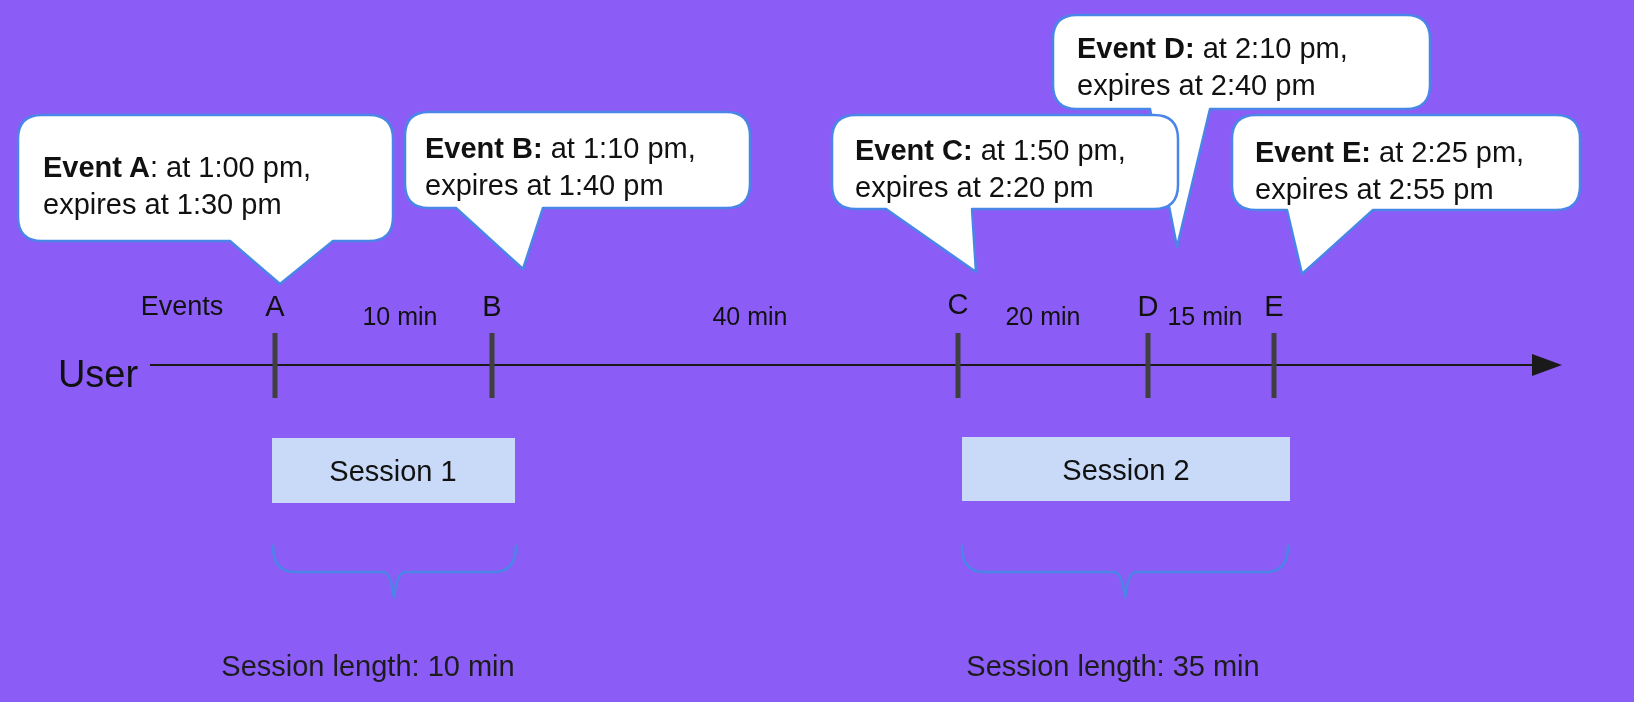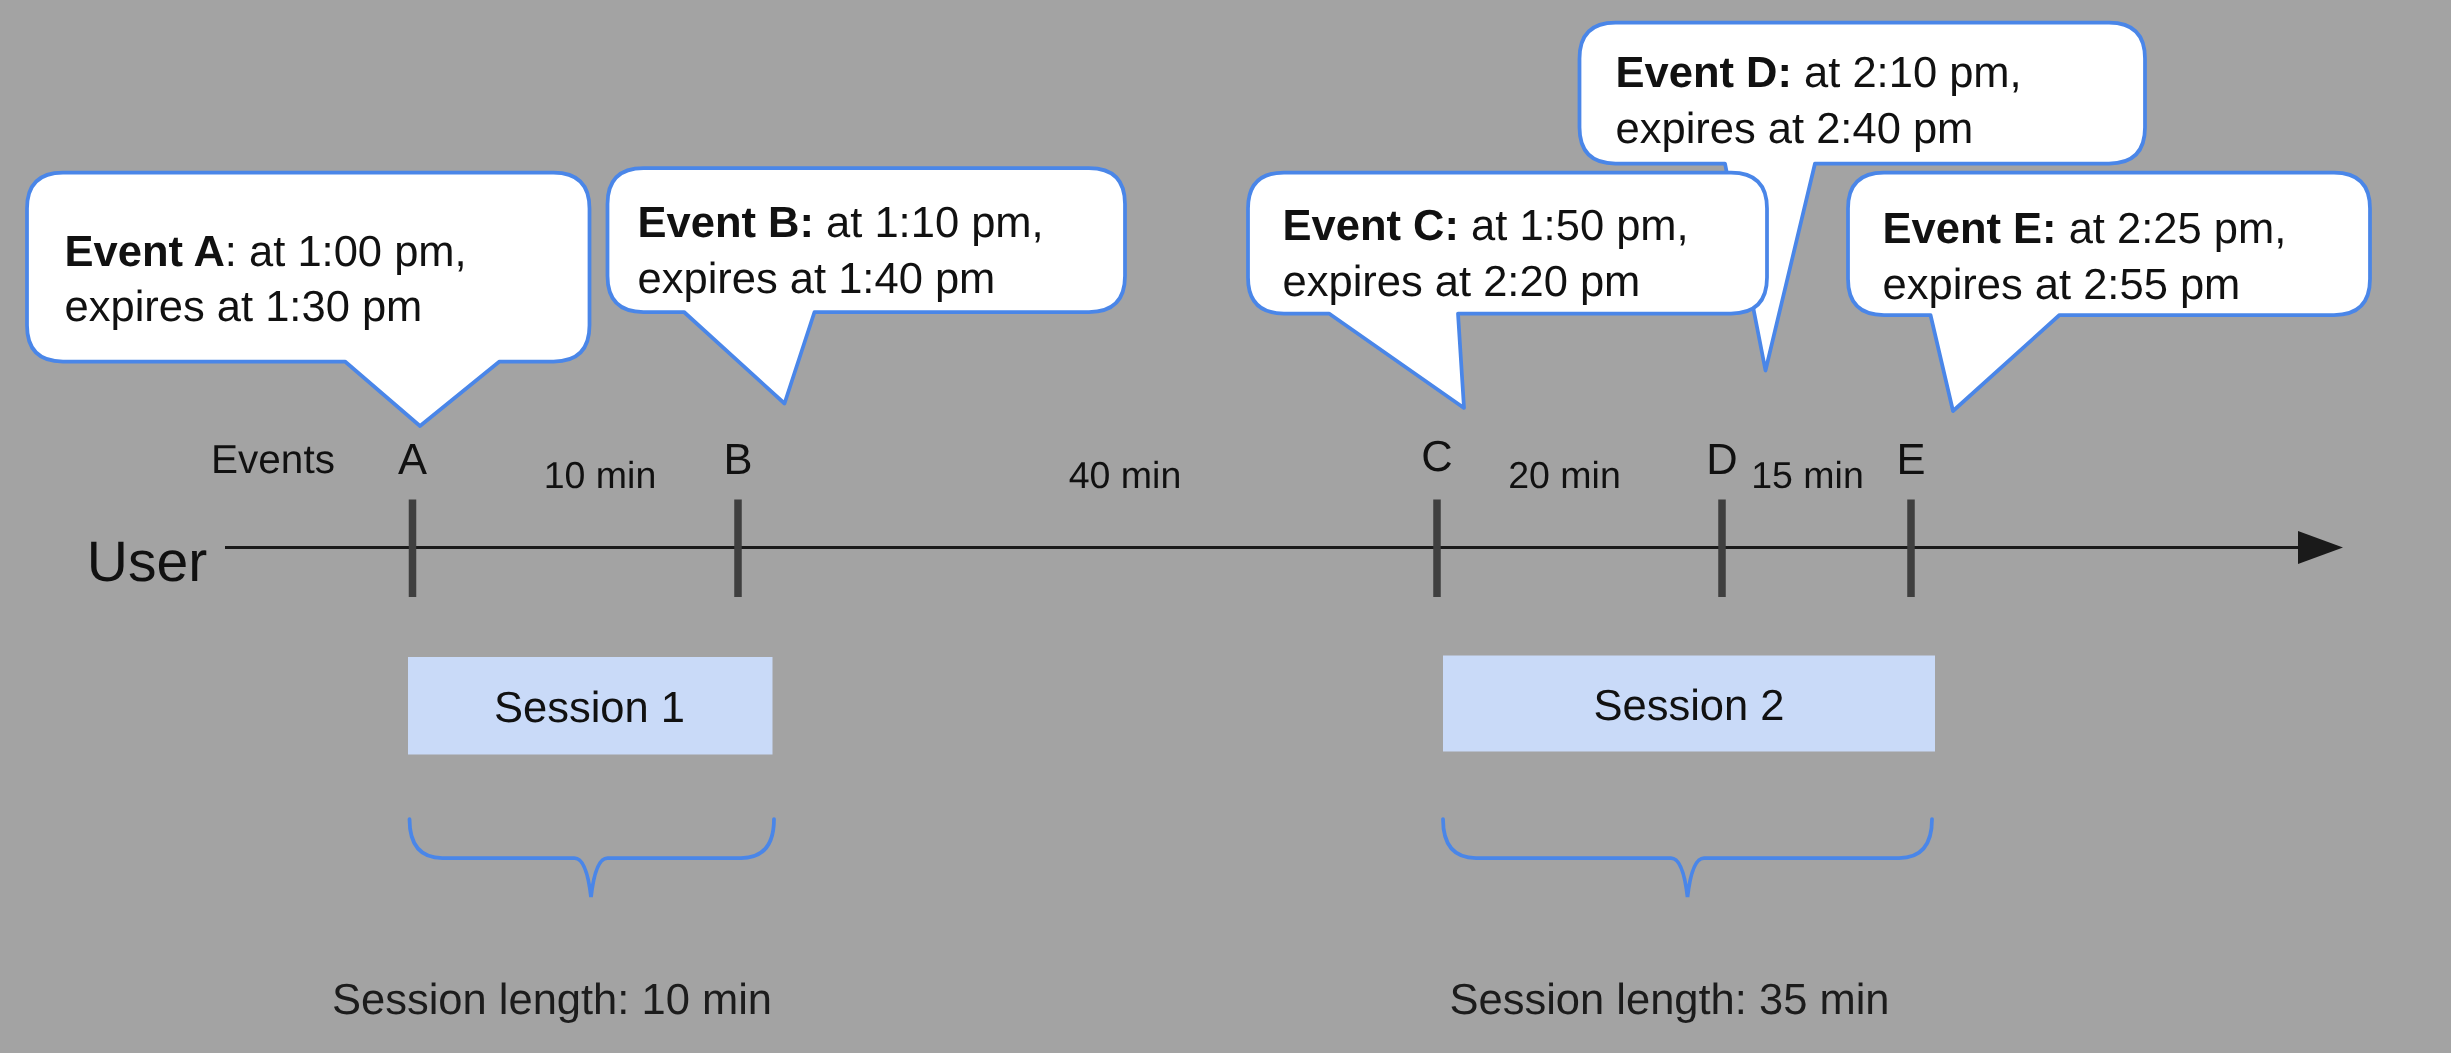--- a/index.html
+++ b/index.html
@@ -8,21 +8,21 @@
     background: #ffffff;
     width: 1634px;
     height: 702px;
     overflow: hidden;
     font-family: "Liberation Sans", sans-serif;
   }
   .canvas {
     position: relative;
     width: 1634px;
     height: 702px;
-    background: #a3a3a3;
+    background: #8b5cf6;
   }
   svg { display: block; }
   .bubble-shape {
     fill: #ffffff;
     stroke: #4a86e8;
     stroke-width: 2.5;
     stroke-linejoin: round;
   }
   .bubble-text {
     font-family: "Liberation Sans", sans-serif;

